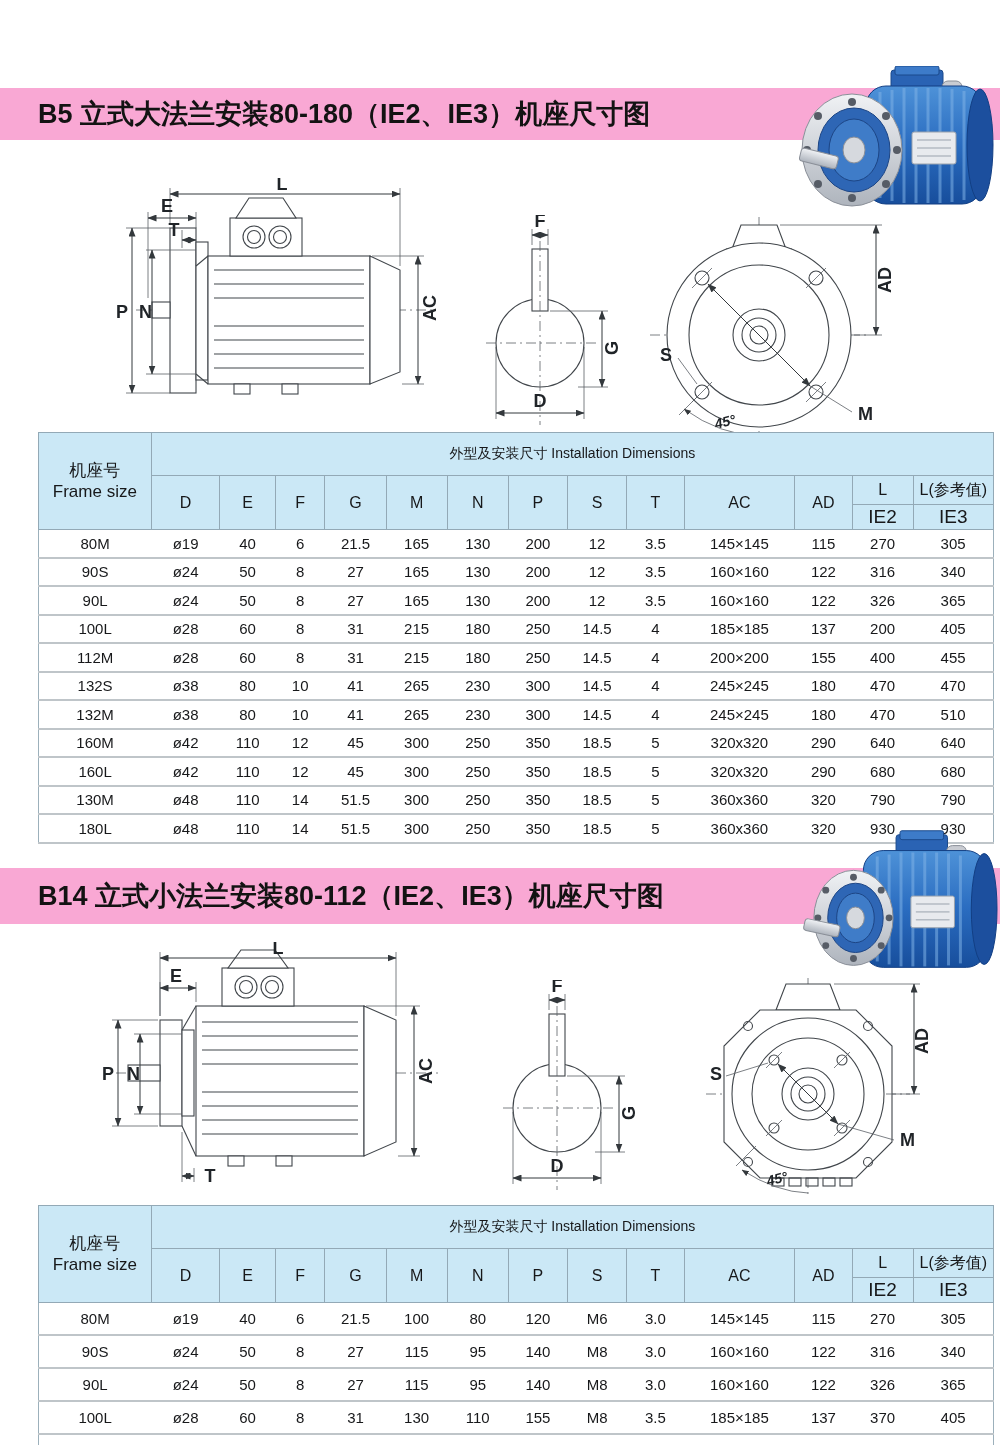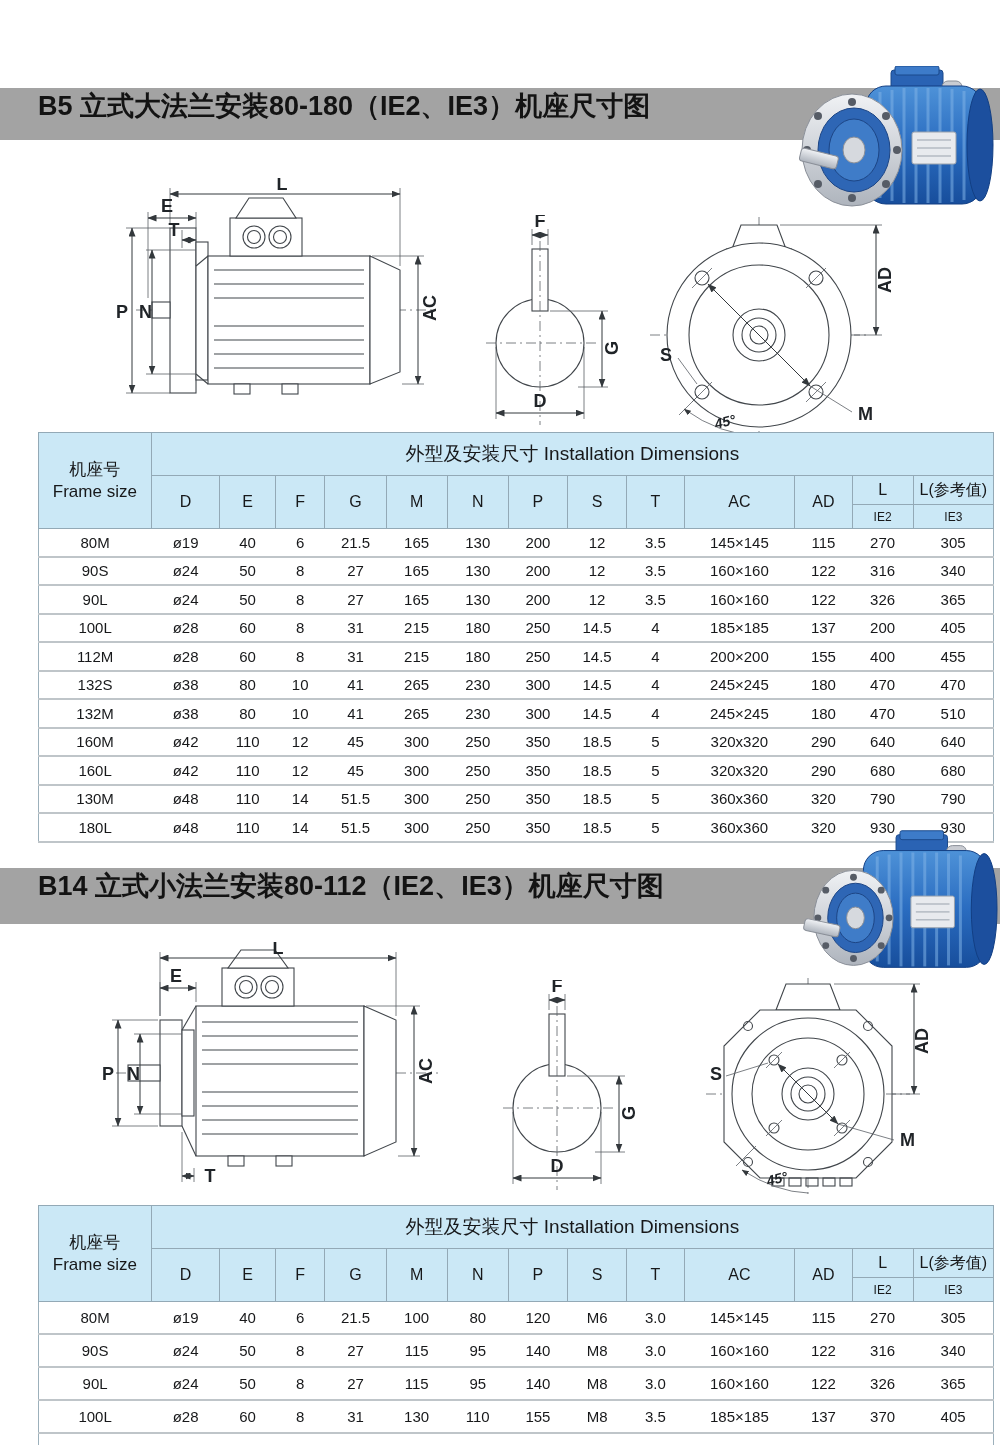--- a/index.html
+++ b/index.html
@@ -2,22 +2,22 @@
 <html><head>
 <meta charset="utf-8">
 <style>
   html,body { margin:0; padding:0; background:#fff; }
   .page { position:relative; width:1000px; height:1445px; background:#ffffff;
           font-family:"Liberation Sans", sans-serif; overflow:hidden; }
 
   .main-title { position:absolute; left:14px; top:20px; width:980px;
 dimensions    font-size:34px; font-weight:bold; color:#1d3b8d; letter-spacing:-0.5px; }
 
-  .band { position:absolute; left:0; width:1000px; background:#a3a3a3;
-          display:flex; align-items:flex-start; }
+  .band { position:absolute; left:0; width:1000px; background:#f9a8d4;
+          display:flex; align-items:center; }
   .band1 { top:88px; height:52px; }
   .band2 { top:868px; height:56px; }
   .band-text { margin-left:38px; font-size:27px; font-weight:bold; color:#131313; }
 
   .photo { position:absolute; }
   .photo1 { left:792px; top:66px; }
   .photo2 { left:802px; top:826px; }
 
   .drawing { position:absolute; }
   svg.linework line, svg.linework rect, svg.linework circle,
@@ -30,24 +30,24 @@
   svg.linework text   { stroke:none; fill:#202428; font-family:"Liberation Sans",sans-serif;
                         font-weight:bold; font-size:18px; }
   svg.linework text.small { font-size:14px; font-style:italic; }
 
   table.dim-table { position:absolute; left:38px; border-collapse:collapse; table-layout:fixed;
                     width:956px; background:#fff; color:#17181a; border:1px solid #9cb0bb; }
   .t1 { top:432px; }
   .t2 { top:1205px; }
   table.dim-table th { background:#cbe8f6; font-weight:normal; border:1px solid #93a9b6;
                        color:#17181a; }
-  th.span-h   { height:40px; font-size:19px; }
+  th.span-h   { height:40px; font-size:14px; }
   th.frame-h  { font-size:17px; line-height:1.25; }
   th.col-h    { height:26px; font-size:16px; }
-  th.sub-h    { height:21px; font-size:12px;margin-top:48px; }
+  th.sub-h    { height:21px; font-size:19px;margin-top:48px; }
   table.dim-table td { border:none; border-bottom:2px solid #bfc5c9; text-align:center;
                        font-size:15px; }
   .t1 td { height:24.5px; }
   .t2 td { height:29px; }
 </style>
 </head>
 <body>
 
 <svg width="0" height="0" style="position:absolute" aria-hidden="true">
   <defs>

